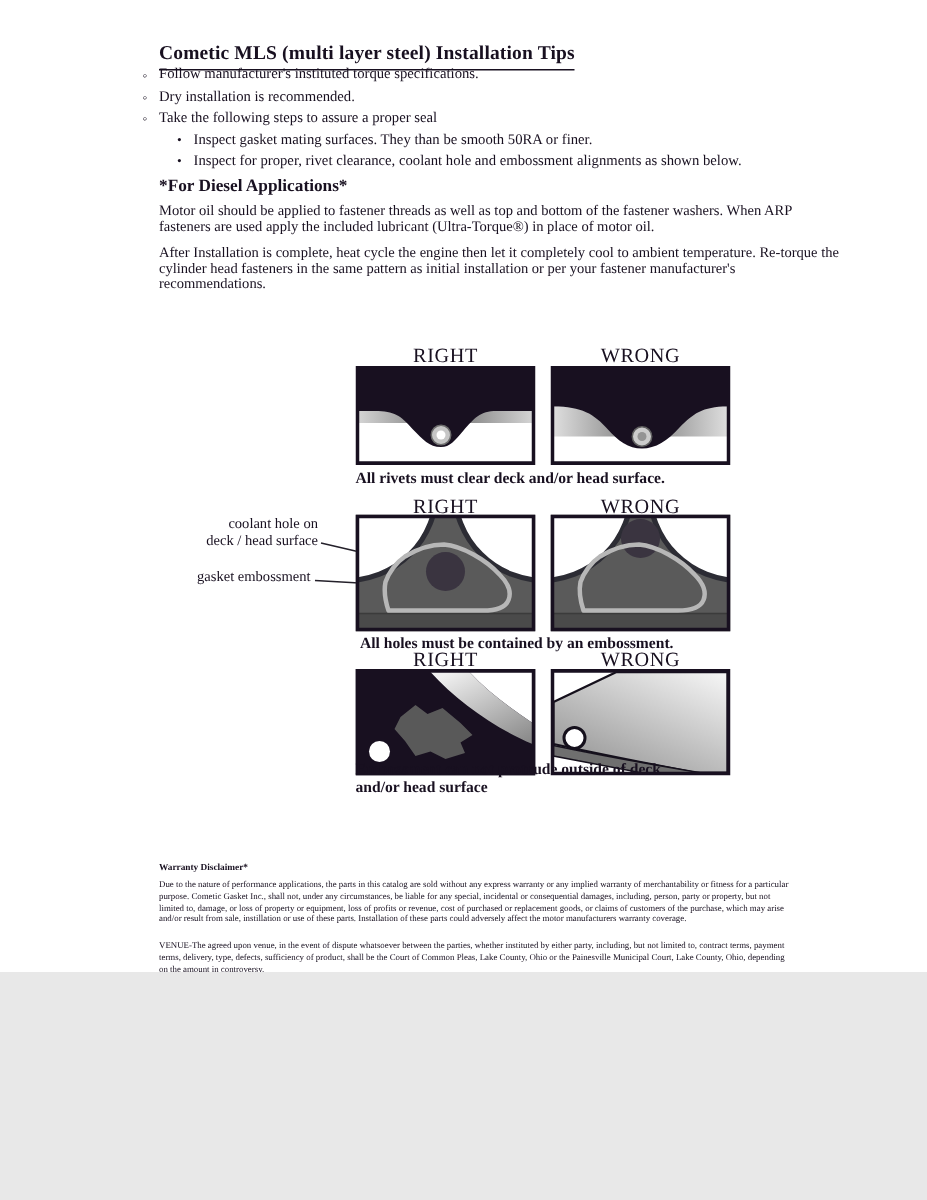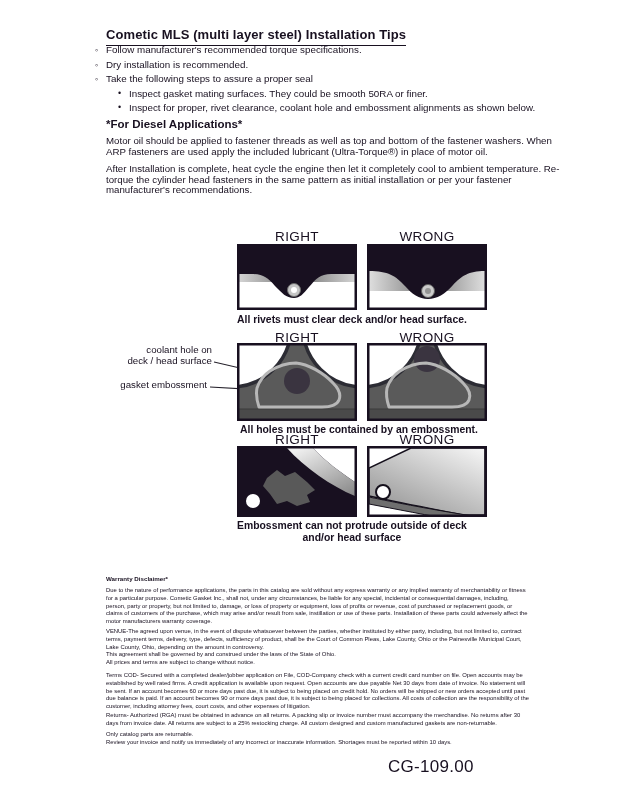--- a/index.html
+++ b/index.html
@@ -1,18 +1,18 @@
 <!DOCTYPE html>
 <html><head>
 <meta charset="utf-8">
 <style>
   html,body{margin:0;padding:0;background:#e8e8e8;}
   .page{
-    position:relative;width:618px;height:800px;background:#ffffff;
-    font-family:Liberation Sans, sans-serif;color:#181020;
+    position:relative;width:618px;height:648px;background:#ffffff;
+    font-family:Liberation Serif, serif;color:#181020;
     overflow:hidden;margin:0 auto;
   }
   .abs{position:absolute;}
   .title{
     left:106px;top:27px;font-size:13px;font-weight:700;
     border-bottom:1.6px solid #181020;padding-bottom:3px;letter-spacing:0.1px;
   }
   .tips{left:95px;top:43px;width:480px;font-size:9.8px;}
   .tips .row{display:flex;align-items:flex-start;line-height:14.6px;}
   .tips .row.sub{margin-left:23px;line-height:13.8px;}
@@ -32,33 +32,33 @@
 </head>
 <body>
 
 <div class="page">
 
   <div class="abs title">Cometic MLS (multi layer steel) Installation Tips</div>
 
   <div class="abs tips">
     <div class="row">
       <span class="m">◦</span>
-      <span>Follow manufacturer's recommended torque specifications.</span>
+      <span>Follow manufacturer's instituted torque specifications.</span>
     </div>
     <div class="row">
       <span class="m">◦</span>
       <span>Dry installation is recommended.</span>
     </div>
     <div class="row">
       <span class="m">◦</span>
       <span>Take the following steps to assure a proper seal</span>
     </div>
     <div class="row sub">
       <span class="m">•</span>
-      <span>Inspect gasket mating surfaces.  They could be smooth 50RA or finer.</span>
+      <span>Inspect gasket mating surfaces.  They than be smooth 50RA or finer.</span>
     </div>
     <div class="row sub">
       <span class="m">•</span>
       <span>Inspect for proper, rivet clearance, coolant hole and embossment alignments as shown below.</span>
     </div>
   </div>
 
   <div class="abs dheading">*For Diesel Applications*</div>
   <div class="abs dp dp1">Motor oil should be applied to fastener threads as well as top and bottom of the fastener washers. When ARP fasteners are used apply the included lubricant (Ultra-Torque®) in place of motor oil.</div>
   <div class="abs dp dp2">After Installation is complete, heat cycle the engine then let it completely cool to ambient temperature. Re-torque the cylinder head fasteners in the same pattern as initial installation or per your fastener manufacturer's recommendations.</div>
@@ -187,21 +187,21 @@
     </defs>
     <rect width="120" height="71" fill="#ffffff"></rect>
     <g clip-path="url(#c3w)">
       <path d="M44,2 H118 V69 H96 C70,64 34,57 2,50 V22 Z" fill="url(#g3w)" stroke="#15101c" stroke-width="1.5"></path>
       <path d="M2,51 C40,59 75,65 105,70 L96,76 C60,69 28,63 2,58 Z" fill="#6f6f6f" stroke="#15101c" stroke-width="1"></path>
       <circle cx="16" cy="46" r="7" fill="#ffffff" stroke="#15101c" stroke-width="2"></circle>
     </g>
     <rect x="1.25" y="1.25" width="117.5" height="68.5" fill="none" stroke="#181020" stroke-width="2.5"></rect>
   </svg>
 
-  <div class="abs cap" style="left:237px;top:520px;text-align:center;">Embossment can not protrude outside of deck
+  <div class="abs cap" style="left:237px;top:508px;">Embossment can not protrude outside of deck
 and/or head surface</div>
 
   <div class="abs warrhead">Warranty Disclaimer*</div>
   <div class="abs warr wp1">Due to the nature of performance applications, the parts in this catalog are sold without any express warranty or any implied warranty of merchantability or fitness for a particular purpose.  Cometic Gasket Inc., shall not, under any circumstances, be liable for any special, incidental or consequential damages, including, person, party or property, but not limited to, damage, or loss of property or equipment, loss of profits or revenue, cost of purchased or replacement goods, or claims of customers of the purchase, which may arise and/or result from sale, instillation or use of these parts.  Installation of these parts could adversely affect the motor manufacturers warranty coverage.</div>
   <div class="abs warr wp2">VENUE-The agreed upon venue, in the event of dispute whatsoever between the parties, whether instituted by either party, including, but not limited to, contract terms, payment terms, delivery, type, defects, sufficiency of product, shall be the Court of Common Pleas, Lake County, Ohio or the Painesville Municipal Court, Lake County, Ohio, depending on the amount in controversy.
 This agreement shall be governed by and construed under the laws of the State of Ohio.</div>
   <div class="abs warr wp3">All prices and terms are subject to change without notice.</div>
   <div class="abs warr wp4">Terms COD- Secured with a completed dealer/jobber application on File, COD-Company check with a current credit card number on file.  Open accounts may be established by well rated firms.  A credit application is available upon request.  Open accounts are due payable Net 30 days from date of invoice.  No statement will be sent.  If an account becomes 60 or more days past due, it is subject to being placed on credit hold.  No orders will be shipped or new orders accepted until past due balance is paid.  If an account becomes 90 or more days past due, it is subject to being placed for collections.  All costs of collection are the responsibility of the customer, including attorney fees, court costs, and other expenses of litigation.</div>
   <div class="abs warr wp5">Returns- Authorized (RGA) must be obtained in advance on all returns.  A packing slip or invoice number must accompany the merchandise.  No returns after 30 days from invoice date.  All returns are subject to a 25% restocking charge.  All custom designed and custom manufactured gaskets are non-returnable.</div>
   <div class="abs warr wp6">Only catalog parts are returnable.

